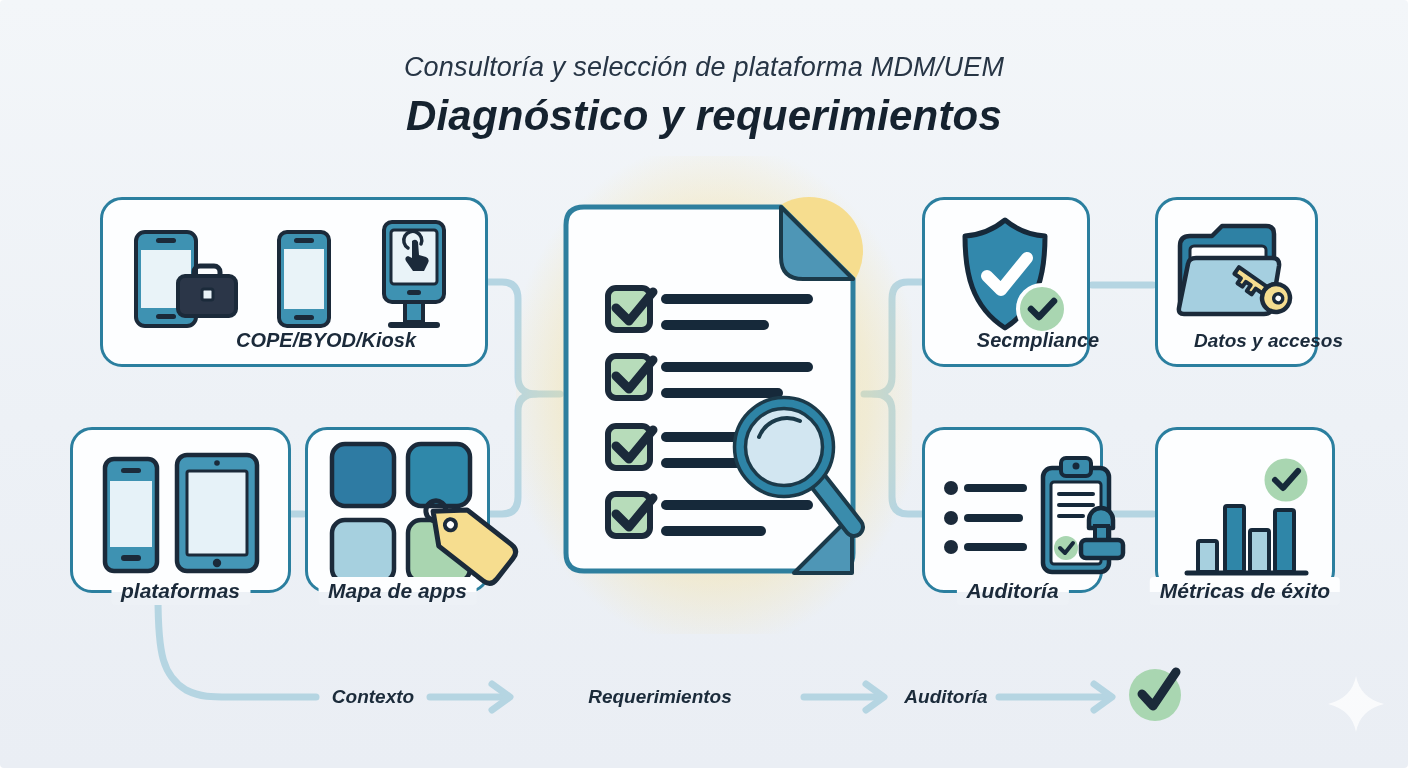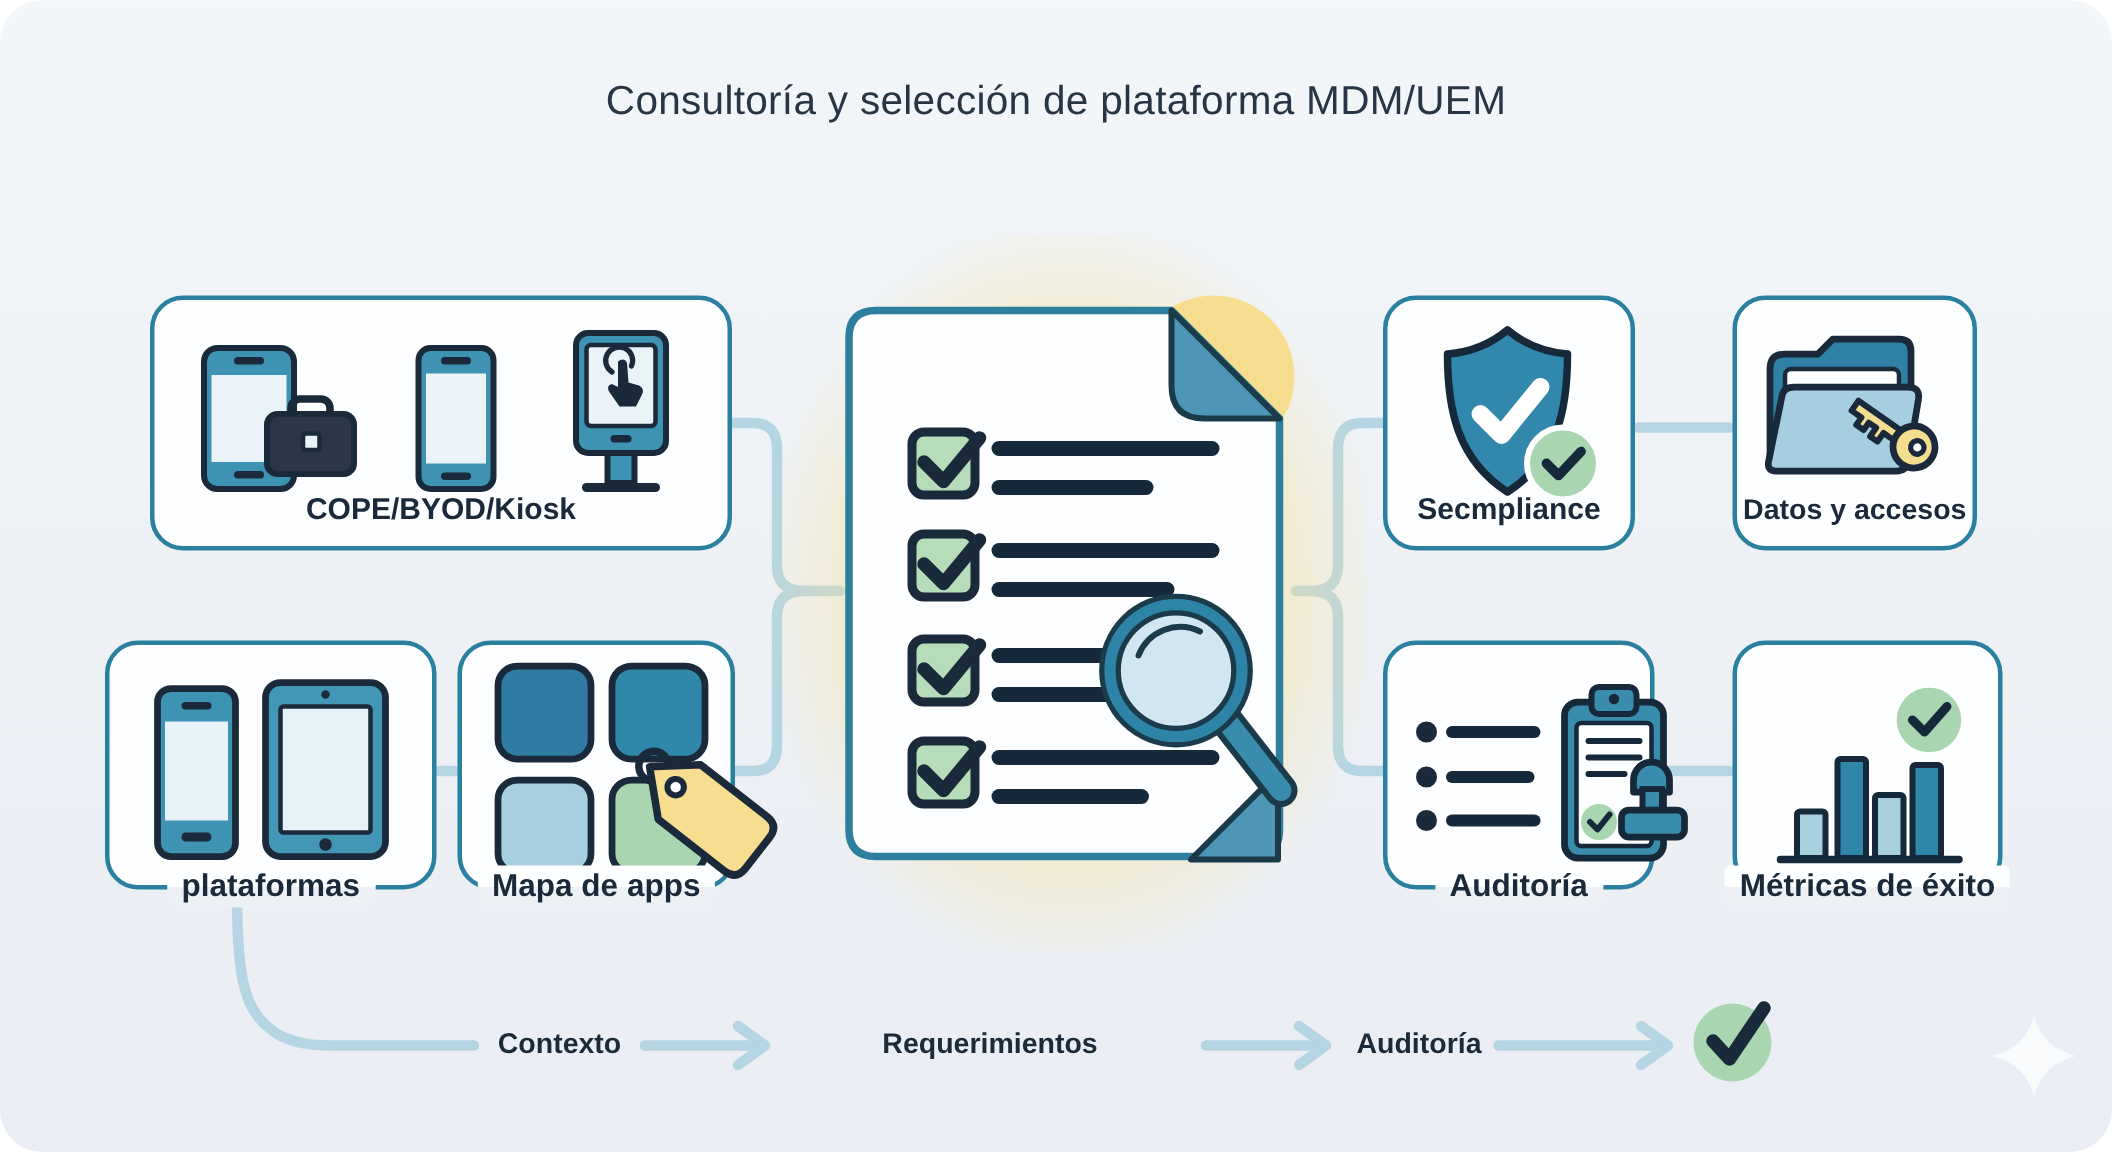--- a/index.html
+++ b/index.html
@@ -1,40 +1,41 @@
 <!DOCTYPE html>
 <html><head>
 <meta charset="utf-8">
 <style>
   html,body{margin:0;padding:0;}
   body{
     width:1408px;height:768px;position:relative;background:#ffffff;
     font-family:"Liberation Sans","DejaVu Sans",sans-serif;overflow:hidden;
   }
   .canvas{
-    position:absolute;inset:0;border-radius:28px;overflow:hidden;
+    position:absolute;inset:0;border-radius:4px;overflow:hidden;
     background:linear-gradient(180deg,#f3f6f9 0%,#edf1f6 55%,#eaeef4 100%);
+    font-style:italic;
   }
   .subtitle{
     position:absolute;top:52px;left:0;width:100%;text-align:center;
     font-size:27px;font-weight:500;color:#273545;letter-spacing:.2px;
   }
   .title{
     position:absolute;top:92px;left:0;width:100%;text-align:center;
     font-size:42px;font-weight:800;color:#15222f;letter-spacing:.2px;
   }
   .card{
     position:absolute;background:#fdfeff;border:3px solid #2b7f9f;
     border-radius:22px;box-sizing:border-box;z-index:3;
   }
   .card-label{
     position:absolute;left:0;width:100%;text-align:center;font-weight:700;
     color:#1b2a3a;white-space:nowrap;font-size:20px;
   }
-  .label-inside{bottom:12px;}
+  .label-inside{bottom:12px;padding-left:32px;}
   .label-overlap{
     bottom:-15px;left:50%;width:auto;transform:translateX(-50%);
     padding:2px 10px;background:linear-gradient(180deg,#fdfeff 52%,#edf1f6 52%);
     border-radius:4px;font-size:21px;
   }
   .icon-row{display:flex;justify-content:center;align-items:flex-end;}
   .conn,.doc-wrap,.glow,.flow-label,.sparkle,.flow-check{position:absolute;}
   .conn{left:0;top:0;z-index:1;}
   .glow{
     left:516px;top:156px;width:396px;height:478px;z-index:2;
@@ -47,20 +48,21 @@
   }
   .flow-check{left:1128px;top:662px;z-index:3;}
   .sparkle{left:1328px;top:676px;z-index:2;opacity:.75;}
 </style>
 </head>
 <body>
 
 <div class="canvas">
 
   <div class="subtitle">Consultoría y selección de plataforma MDM/UEM</div>
+  <div class="title">Diagnóstico y requerimientos</div>
 
   <svg class="conn" width="1408" height="768">
     <g stroke="#b5d5e2" stroke-width="7" fill="none" stroke-linecap="round" stroke-linejoin="round">
 
       <path d="M 486 282 H 502 Q 518 282 518 299 V 377 Q 518 394 536 394 H 560"></path>
       <path d="M 486 514 H 502 Q 518 514 518 497 V 411 Q 518 394 536 394"></path>
 
       <path d="M 924 282 H 908 Q 892 282 892 299 V 377 Q 892 394 874 394 H 864"></path>
       <path d="M 924 514 H 908 Q 892 514 892 497 V 411 Q 892 394 874 394"></path>
 

